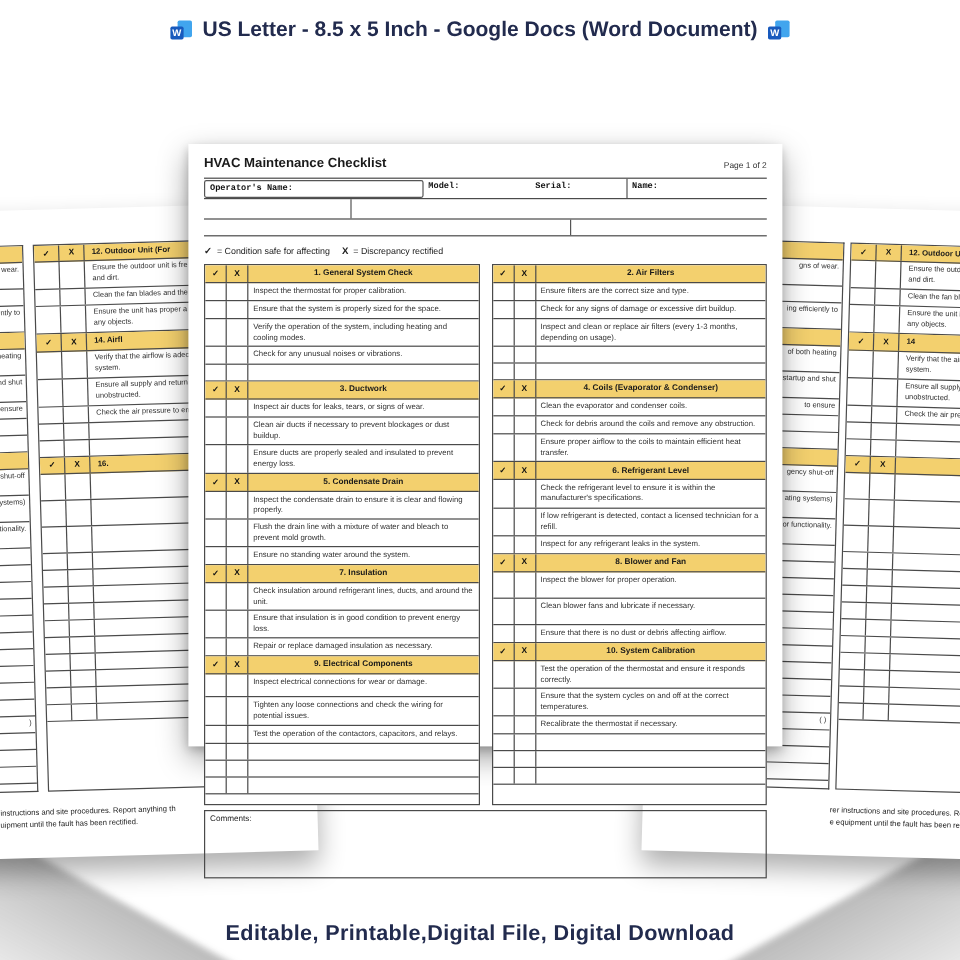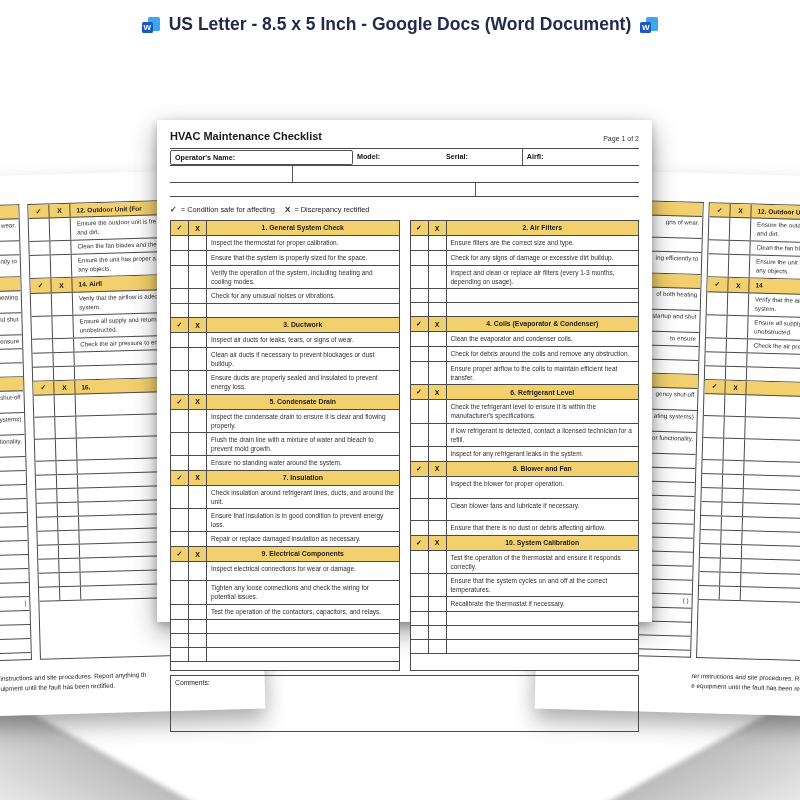--- a/index.html
+++ b/index.html
@@ -25,21 +25,21 @@
   .page{position:absolute;background:#fff;}
   .bgpage{width:530px;height:540px;top:176px;z-index:1;box-shadow:0 12px 22px rgba(0,0,0,.32);}
   .bgpage.bleft{left:-272px;transform:rotate(-1.6deg);}
   .bgpage.bright{left:542px;transform:rotate(1.6deg);}
   .pcenter{left:157px;top:120px;width:495px;height:502px;z-index:2;padding:10px 13px;box-sizing:border-box;
            box-shadow:0 10px 24px rgba(0,0,0,.38),0 3px 8px rgba(0,0,0,.22);}
   
   .doc-head{display:flex;justify-content:space-between;align-items:flex-end;}
   .doc-title{font-size:11px;font-weight:bold;color:#1a1a1a;}
   .doc-page{font-size:7px;color:#333;}
-  .info{border-top:1px solid #4a4a4a;margin-top:6px;font-size:7.2px;font-weight:bold;color:#111;}
+  .info{border-top:1px solid #4a4a4a;margin-top:6px;font-size:7.2px;font-weight:bold;color:#111;font-family:Liberation Mono, monospace;}
   .irow{display:flex;border-bottom:1px solid #4a4a4a;align-items:stretch;}
   .irow.r1{height:16px;}.irow.r2{height:16px;}.irow.r3{height:13px;}
   .opbox{width:39%;border:1px solid #555;border-radius:2px;margin:1px 0 0 0;padding:2px 4px;box-sizing:border-box;}
   .icell{padding:3px 4px;box-sizing:border-box;}
   .c-model{width:19%;}.c-serial{width:17%;}
   .c-date{flex:1;border-left:1px solid #555;}
   .c-contact{width:39%;border-right:1px solid #555;}
   .sp65{width:26%;}.r-after65{flex:1;border-left:1px solid #555;}
   .legend{margin:8px 0 6px 0;font-size:7.4px;color:#222;}
   .legend .sym{font-weight:bold;font-size:8px;margin-right:2px;}
@@ -425,21 +425,21 @@
     <div class="doc-head">
       <span class="doc-title">HVAC Maintenance Checklist</span>
       <span class="doc-page">Page 1 of 2</span>
     </div>
 
     <div class="info">
       <div class="irow r1">
         <div class="opbox">Operator's Name:</div>
         <div class="icell c-model">Model:</div>
         <div class="icell c-serial">Serial:</div>
-        <div class="icell c-date">Airfl:</div>
+        <div class="icell c-date">Name:</div>
       </div>
       <div class="irow r2">
         <div class="sp65"></div>
         <div class="r-after65"></div>
       </div>
       <div class="irow r3">
         <div class="c-contact" style="border:none;width:39%;"></div>
         <div class="sp65"></div>
         <div class="r-after65"></div>
       </div>
@@ -707,13 +707,14 @@
             <div class="cell-d"></div>
           </div>
         </div>
     </div>
 
     <div class="comments">
       <span>Comments:</span>
     </div>
   </div>
 
+  <div class="caption">Editable, Printable,Digital File, Digital Download</div>
 </div>
 
 </body></html>

